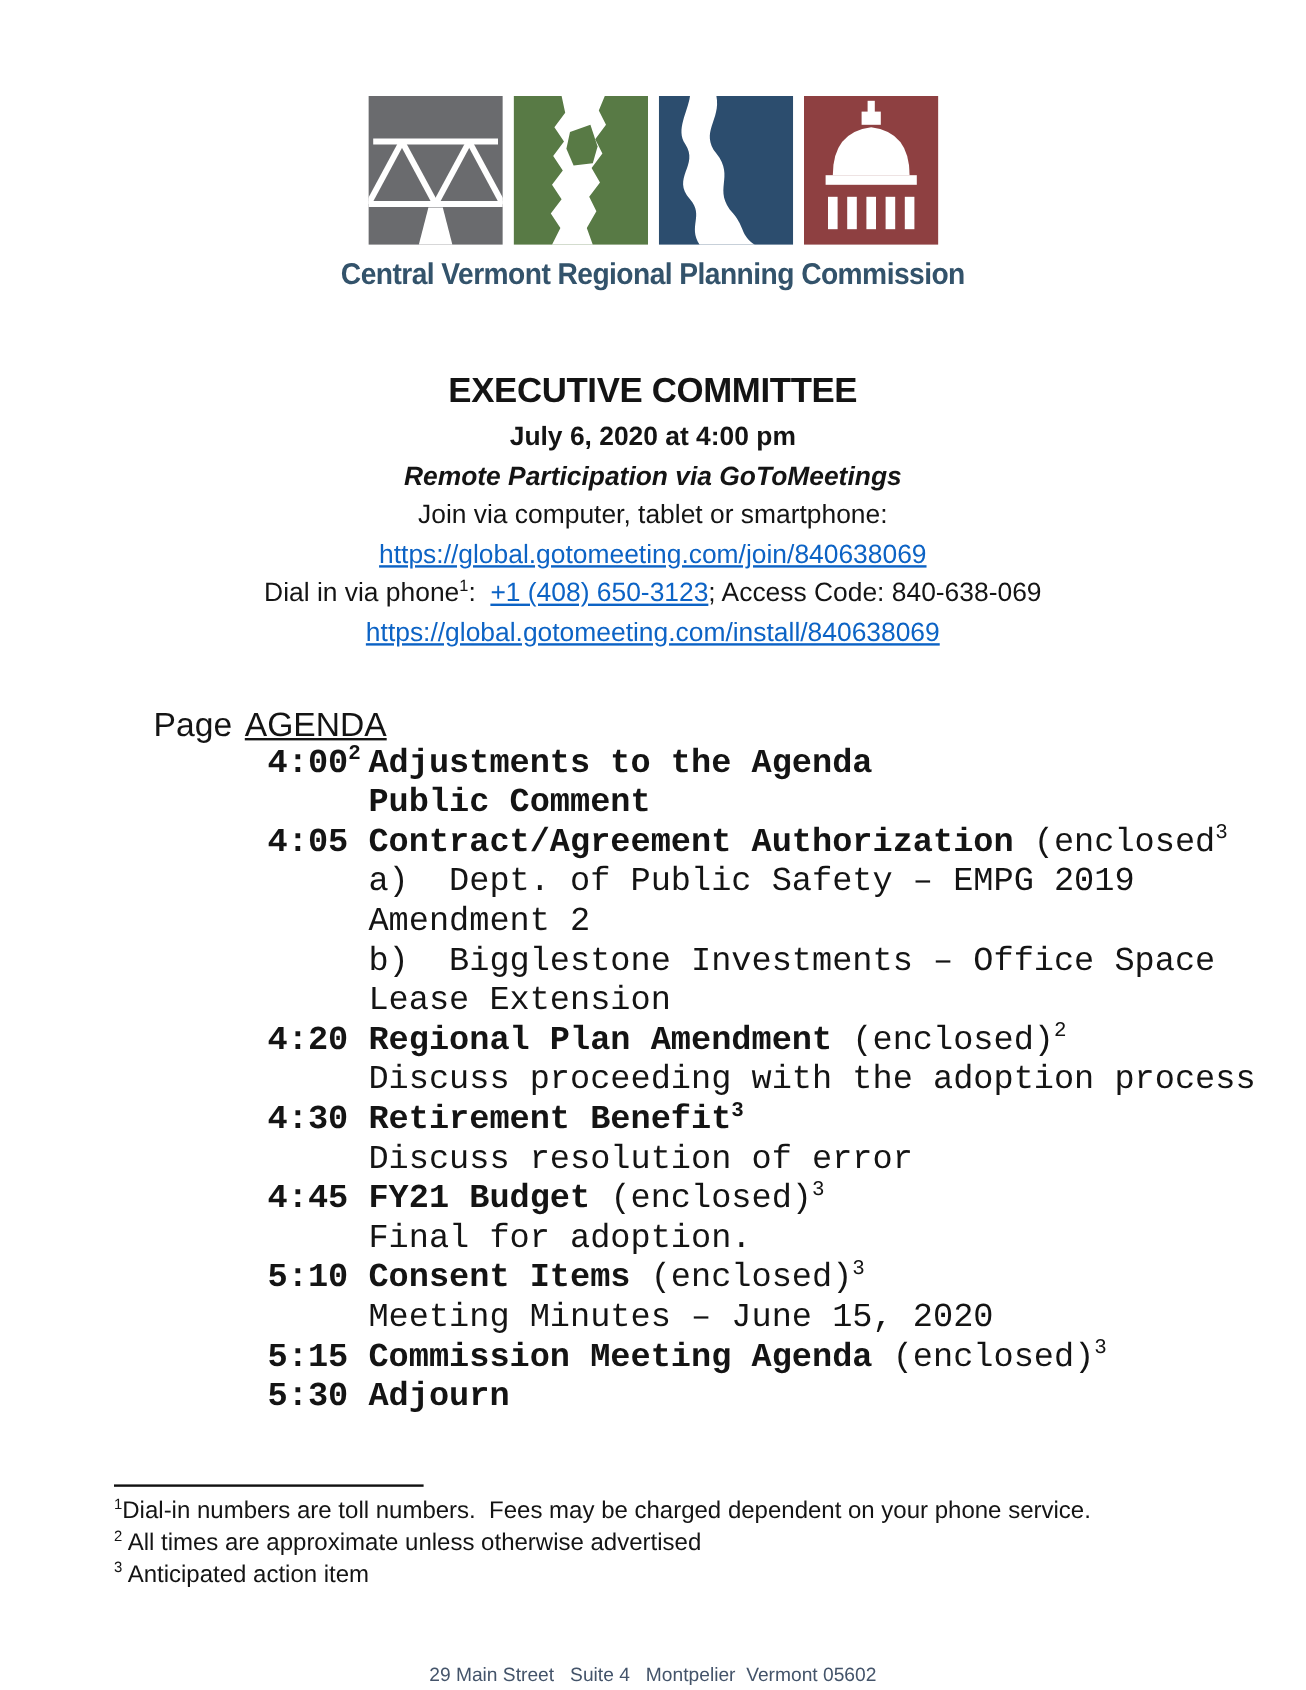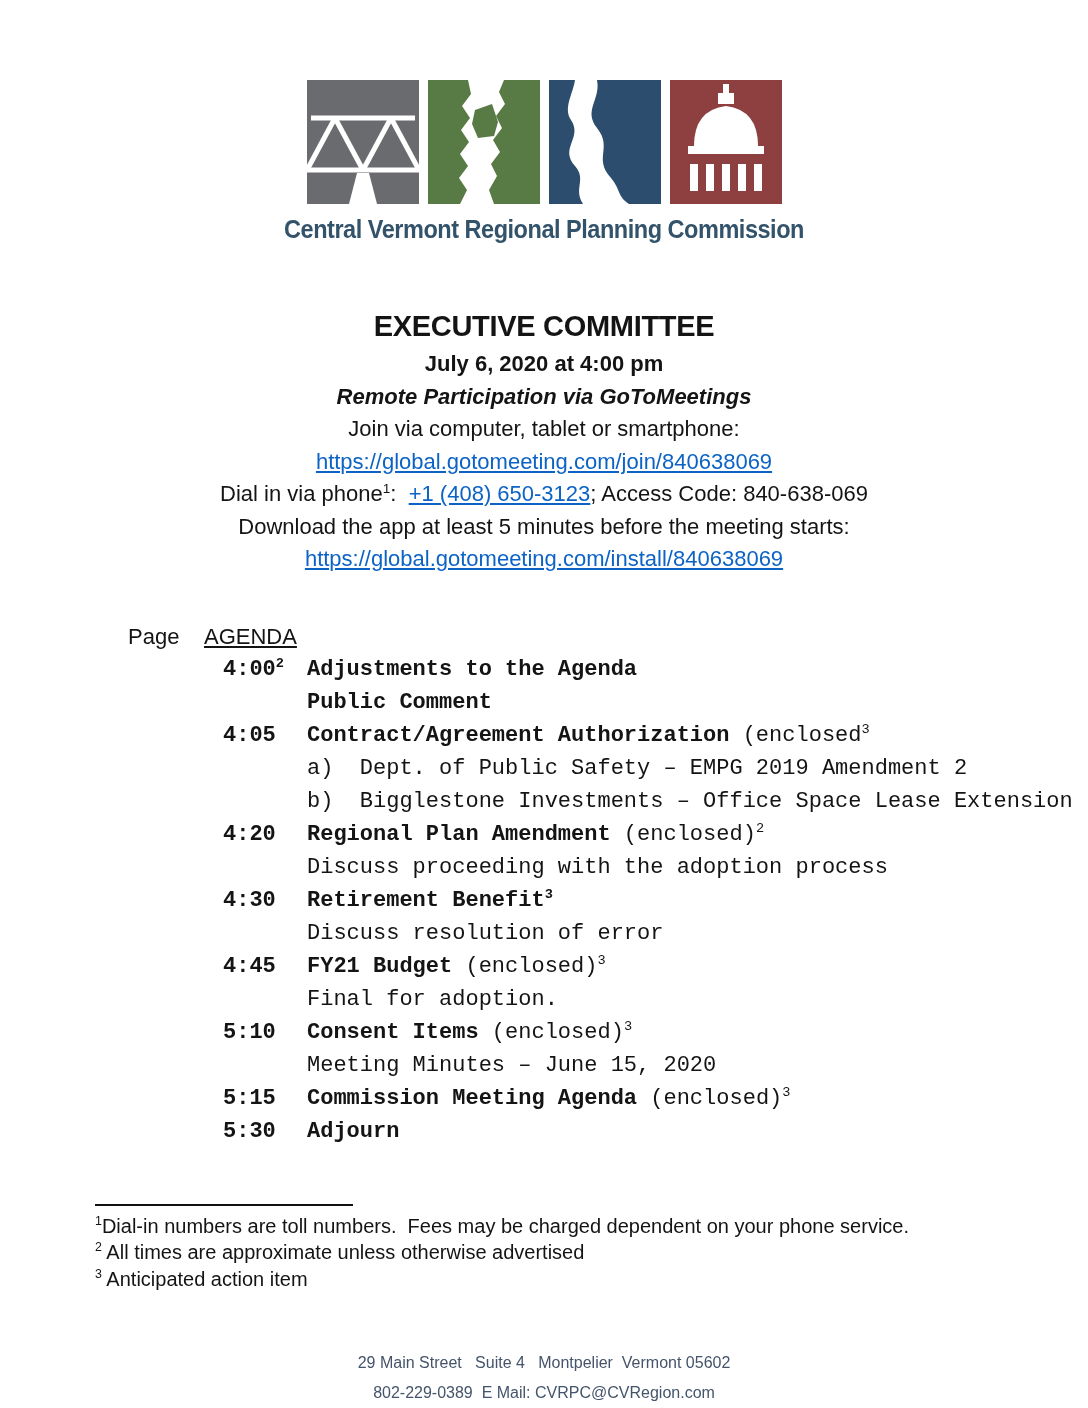--- a/index.html
+++ b/index.html
@@ -37,21 +37,21 @@
 
   
   .hdr{margin-top:64px;text-align:center;font-size:22px;line-height:32.5px;}
   .hdr .title{font-size:29px;font-weight:bold;line-height:36px;margin-bottom:4px;letter-spacing:-0.3px;}
   .hdr .dt{font-weight:bold;}
   .hdr .mode{font-weight:bold;font-style:italic;}
   a.lnk{color:var(--link);text-decoration:underline;cursor:pointer;}
   sup{font-size:0.62em;line-height:0;vertical-align:super;}
 
   
-  .agenda{margin-top:44px;margin-left:128px;font-size:22px;line-height:33px;}
+  .agenda{margin-top:44px;margin-left:128px;font-size:28px;line-height:33px;}
   .ag-head{display:flex;}
   .ag-page{width:76px;}
   .ag-heading{font-weight:normal;text-decoration:underline;}
   .ag-row{display:flex;margin-left:95px;font-family:Liberation Mono, monospace;}
   .ag-time{width:84px;font-weight:bold;flex:none;}
   .ag-content{white-space:pre-wrap;}
   .ag-content b{font-weight:bold;}
 
   
   .foot-sep{margin:56px 0 7px 95px;width:258px;border-top:2.5px solid #111;}
@@ -110,21 +110,20 @@
     <div class="wordmark">Central Vermont Regional Planning Commission</div>
   </div>
 
   <div class="hdr">
     <div class="title">EXECUTIVE COMMITTEE</div>
     <div class="dt">July 6, 2020 at 4:00 pm</div>
     <div class="mode">Remote Participation via GoToMeetings</div>
     <div>Join via computer, tablet or smartphone:</div>
     <div><a class="lnk">https://global.gotomeeting.com/join/840638069</a></div>
     <div class="pre"><span>Dial in via phone</span><sup>1</sup><span>:  </span><a class="lnk">+1 (408) 650-3123</a><span>; Access Code: 840-638-069</span></div>
-    <div>Download the app at least 5 minutes before the meeting starts:</div>
     <div><a class="lnk">https://global.gotomeeting.com/install/840638069</a></div>
   </div>
 
   <div class="agenda">
     <div class="ag-head">
       <span class="ag-page">Page</span>
       <span class="ag-heading">AGENDA</span>
     </div>
     <div id="agRows">
         <div class="ag-row">

